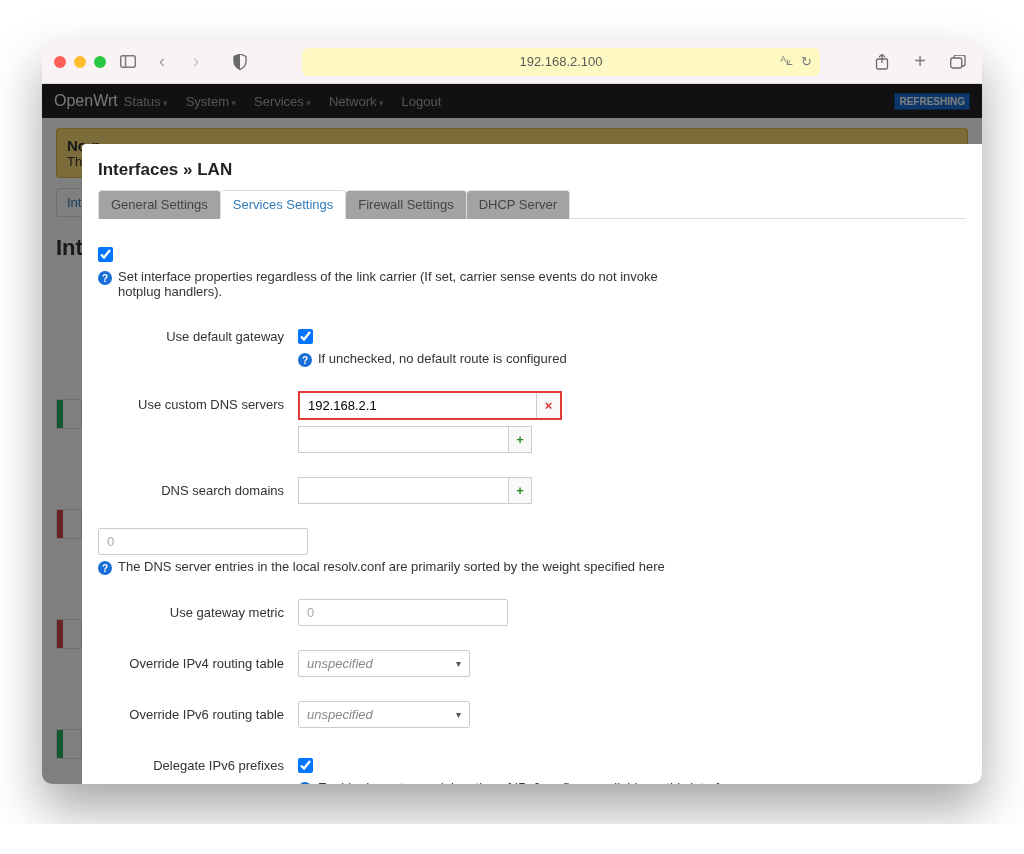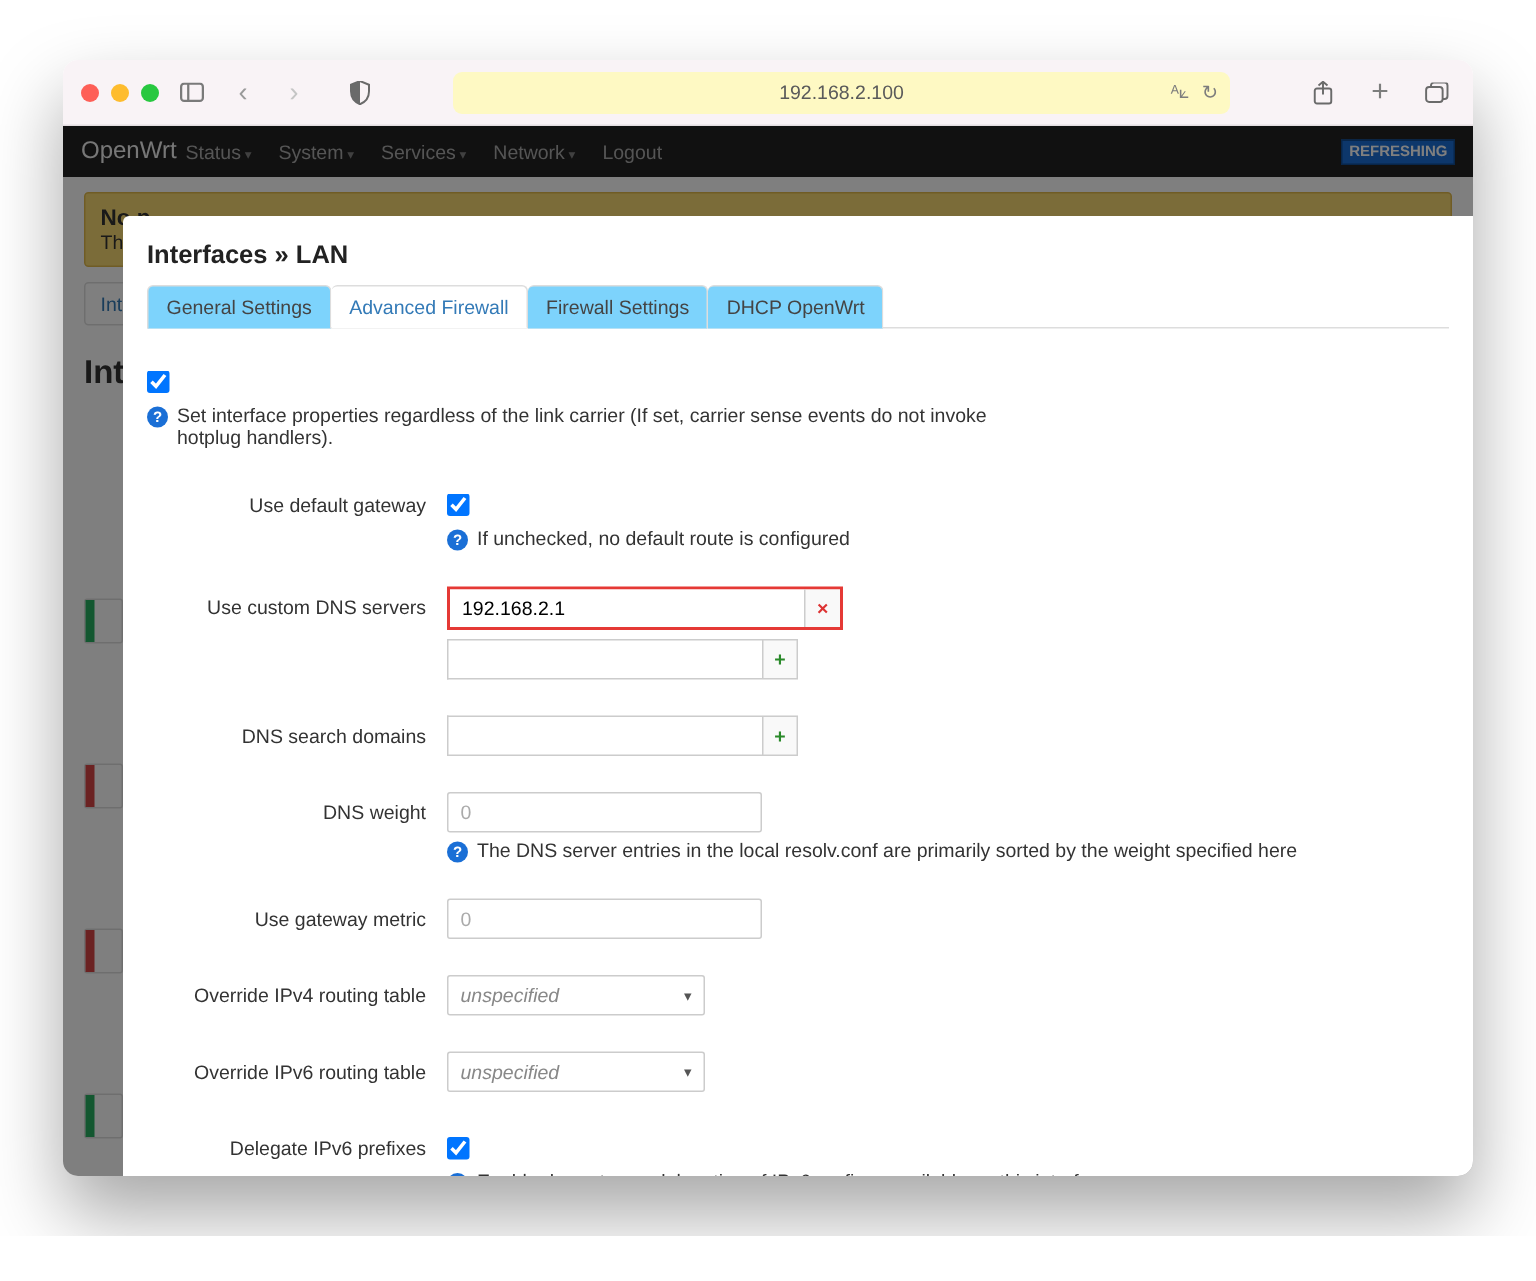--- a/index.html
+++ b/index.html
@@ -124,21 +124,21 @@
   .modal-title { font-size:17px; font-weight:bold; color:#222; padding:8px 0 10px; }
   .tabs {
     border-bottom:1px solid #ddd;
     display:flex;
     gap:0;
   }
   .tab {
     border:1px solid #ddd;
     border-bottom:none;
     padding:6px 12px;
-    background:#7dd3fc;
+    background:#a3a3a3;
     color:#444;
     font-size:13px;
     border-radius:4px 4px 0 0;
     margin-right:0;
     margin-bottom:-1px;
     cursor:pointer;
   }
   .tab + .tab { border-left:none; }
   .tab.active { background:#fff; color:#337ab7; border-bottom:1px solid #fff;}
   .form { padding-top: 16px; font-size:13px; }
@@ -284,23 +284,23 @@
       <div class="red-btn">te</div>
     </div>
 
     <div class="dim-overlay"></div>
 
     <div class="modal">
       <div class="modal-inner">
         <div class="modal-title">Interfaces » LAN</div>
         <div class="tabs">
           <div class="tab">General Settings</div>
-          <div class="tab active">Advanced Firewall</div>
+          <div class="tab active">Services Settings</div>
           <div class="tab">Firewall Settings</div>
-          <div class="tab">DHCP OpenWrt</div>
+          <div class="tab">DHCP Server</div>
         </div>
 
         <div class="form">
 
           <div class="row block">
             <div class="ctrl">
               <input type="checkbox" class="cb" checked="" style="">
               <div class="help">
                 <span class="help-icon">?</span>
                 <span>Set interface properties regardless of the link carrier (If set, carrier sense events do not invoke hotplug handlers).</span>
@@ -337,21 +337,20 @@
             <div class="lbl">DNS search domains</div>
             <div class="ctrl">
               <div class="add-group" style="margin-top:0;">
                 <input type="text" style="">
                 <div class="pbtn">+</div>
               </div>
             </div>
           </div>
 
           <div class="row block">
-            <div class="lbl">DNS weight</div>
             <div class="ctrl">
               <input type="text" class="ti" placeholder="0" style="">
               <div class="help">
                 <span class="help-icon">?</span>
                 <span>The DNS server entries in the local resolv.conf are primarily sorted by the weight specified here</span>
               </div>
             </div>
           </div>
 
           <div class="row block">

